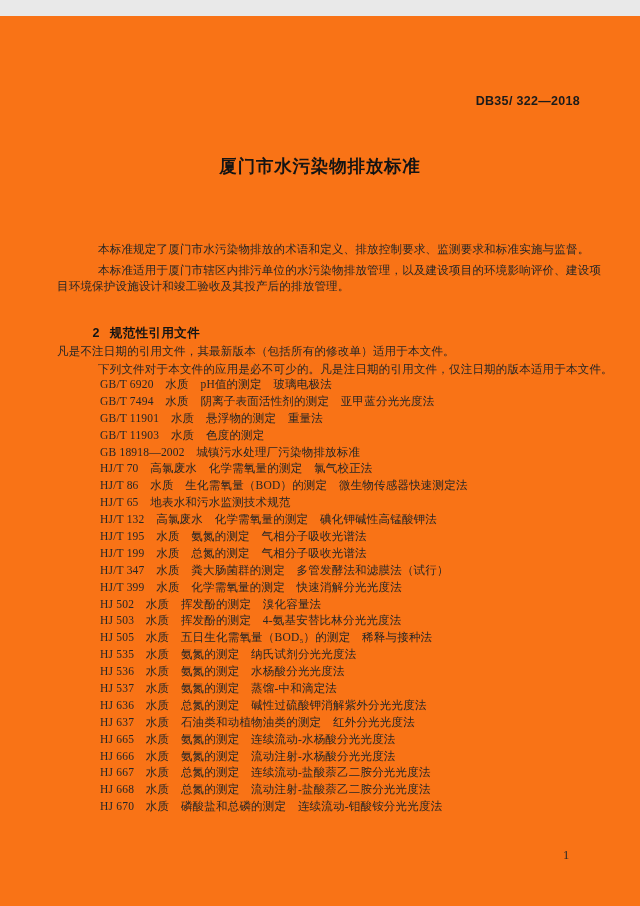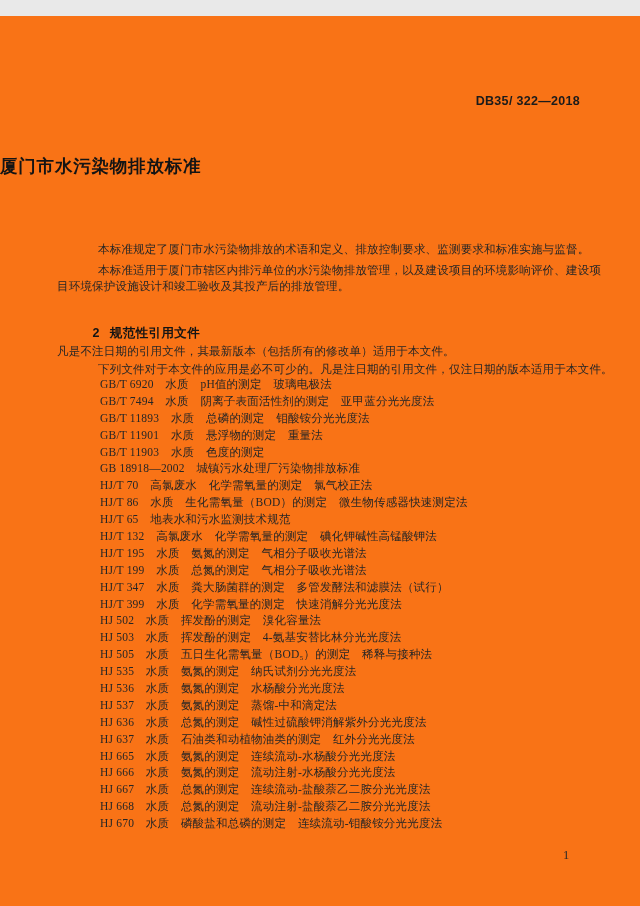--- a/index.html
+++ b/index.html
@@ -13,21 +13,21 @@
     color:#262626;
   }
   .doc-number{
     position:absolute;top:78px;right:60px;
     font-family:"Liberation Sans","DejaVu Sans",sans-serif;
     font-weight:700;font-size:12.5px;letter-spacing:0.3px;color:#1b1b1b;
     white-space:pre;
   }
   .title{
     position:absolute;top:138px;left:0;width:100%;
-    text-align:left;
+    text-align:center;
     font-family:"Liberation Sans","DejaVu Sans",sans-serif;
     font-weight:700;font-size:17.5px;letter-spacing:0.8px;color:#141414;
   }
   .sec-heading{
     position:absolute;left:77px;
     font-family:"Liberation Sans","DejaVu Sans",sans-serif;
     font-weight:700;font-size:12.5px;letter-spacing:0.4px;color:#141414;
     white-space:pre;
   }
   #h1{top:194px}
@@ -79,21 +79,20 @@
     <div class="line">凡是不注日期的引用文件，其最新版本（包括所有的修改单）适用于本文件。</div>
     <div class="line indent">下列文件对于本文件的应用是必不可少的。凡是注日期的引用文件，仅注日期的版本适用于本文件。</div>
   </div>
 
   <div class="refs" id="refs">
 
       <div class="ref">GB/T 6920　水质　pH值的测定　玻璃电极法</div>
 
       <div class="ref">GB/T 7494　水质　阴离子表面活性剂的测定　亚甲蓝分光光度法</div>
 
-      <div class="ref">GB/T 11893　水质　总磷的测定　钼酸铵分光光度法</div>
 
       <div class="ref">GB/T 11901　水质　悬浮物的测定　重量法</div>
 
       <div class="ref">GB/T 11903　水质　色度的测定</div>
 
       <div class="ref">GB 18918—2002　城镇污水处理厂污染物排放标准</div>
 
       <div class="ref">HJ/T 70　高氯废水　化学需氧量的测定　氯气校正法</div>
 
       <div class="ref">HJ/T 86　水质　生化需氧量（BOD）的测定　微生物传感器快速测定法</div>

